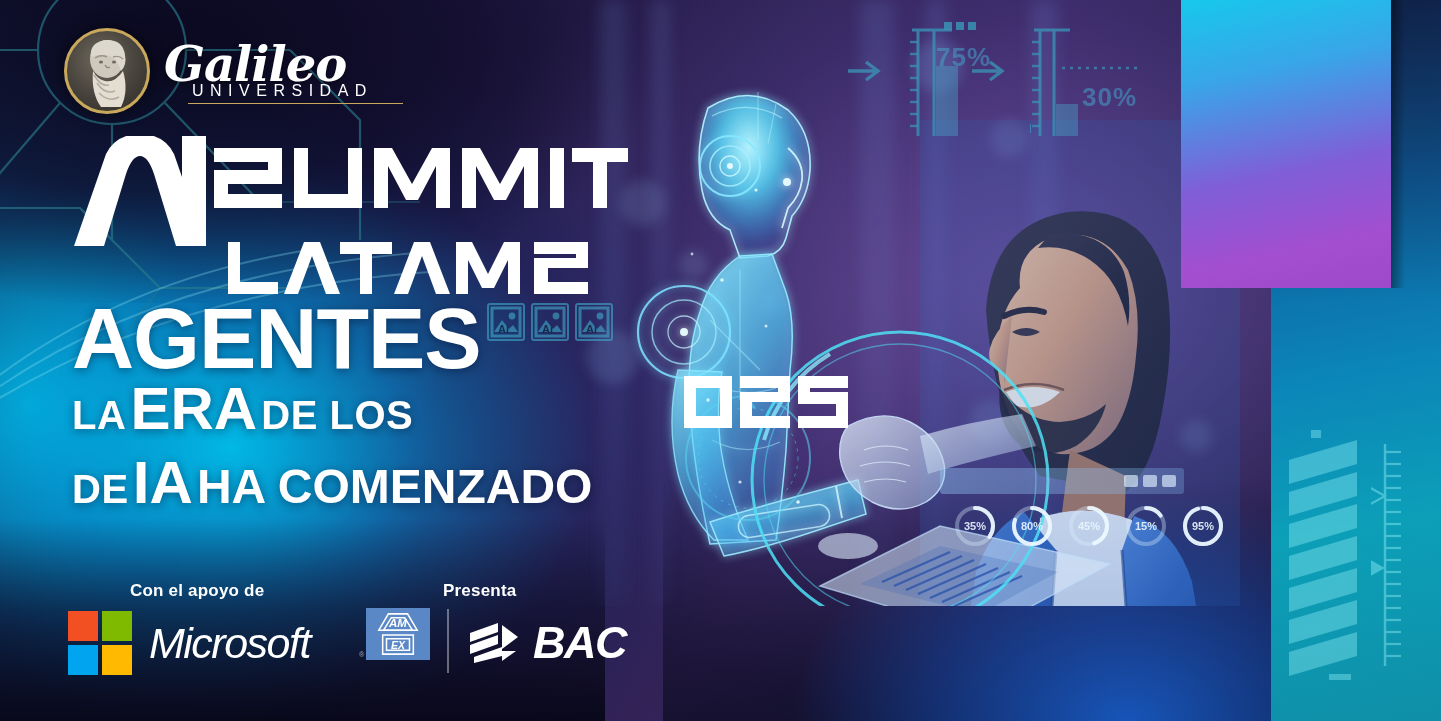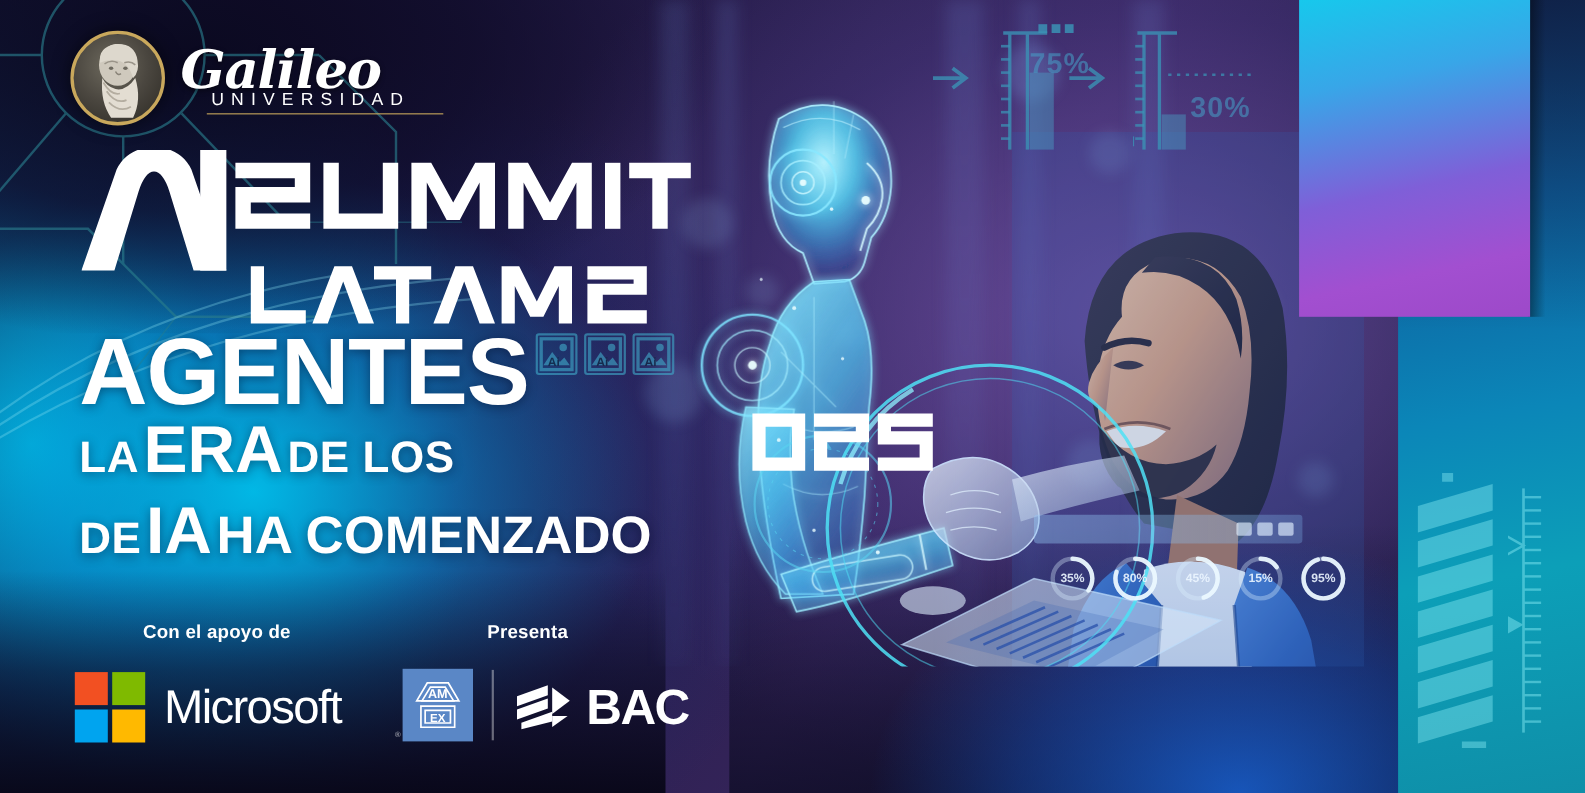--- a/index.html
+++ b/index.html
@@ -145,28 +145,28 @@
                 background:linear-gradient(170deg, #123a72 0%, #0e5f9e 26%, #0b86b8 52%, #0c9fb8 72%, #0f8fa8 100%); }
   .right-deco-dark { position:absolute; right:0; top:0; width:170px; height:300px;
                      background:linear-gradient(to bottom, rgba(14,12,36,.55), rgba(0,0,0,0)); }
 
   
   .sponsors { position:absolute; left:0; bottom:40px; width:640px; }
   .spon-labels { position:relative; height:22px; }
   .spon-label { position:absolute; color:#fff; font-size:17px; font-weight:700; letter-spacing:.2px; }
   .lbl-apoyo { left:130px; }
   .lbl-presenta { left:443px; }
-  .spon-logos { position:relative; height:70px; margin-top:24px; }
+  .spon-logos { position:relative; height:70px; margin-top:8px;font-style:italic; }
 
   .ms-logo { position:absolute; left:68px; top:0; display:flex; align-items:center; gap:17px; }
   .ms-squares { display:grid; grid-template-columns:30px 30px; grid-template-rows:30px 30px; gap:4px; }
   .ms-sq { width:30px; height:30px; }
   .ms-word { color:#fff; font-size:43px; font-weight:400; letter-spacing:-1.5px; line-height:1; }
 
-  .amex { position:absolute; left:366px; top:-3px; width:64px; height:66px;
+  .amex { position:absolute; left:366px; top:-3px; width:64px; height:52px;
           background:#5a87c6; display:flex; align-items:center; justify-content:center; }
   .amex-inner { width:46px; }
   .amex-reg { position:absolute; left:-7px; bottom:2px; color:rgba(255,255,255,.6); font-size:7px; }
   .spon-divider { position:absolute; left:447px; top:-2px; width:2px; height:64px; background:rgba(255,255,255,.38); }
   .bac { position:absolute; left:468px; top:8px; display:flex; align-items:center; gap:11px; }
   .bac-word { color:#fff; font-size:45px; font-weight:700; letter-spacing:-1.5px; line-height:1; }
 </style>
 </head>
 <body>
 

